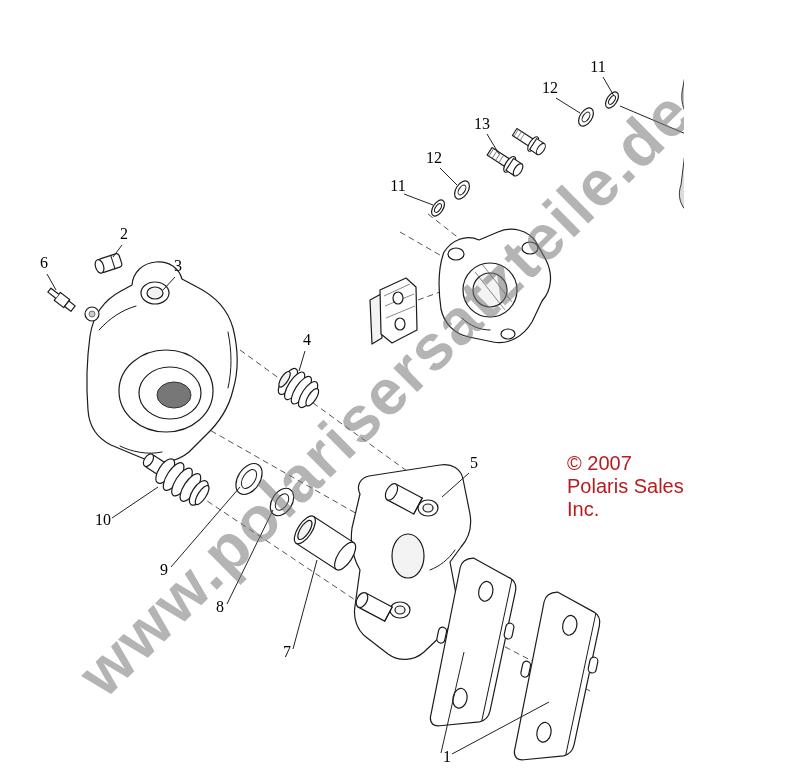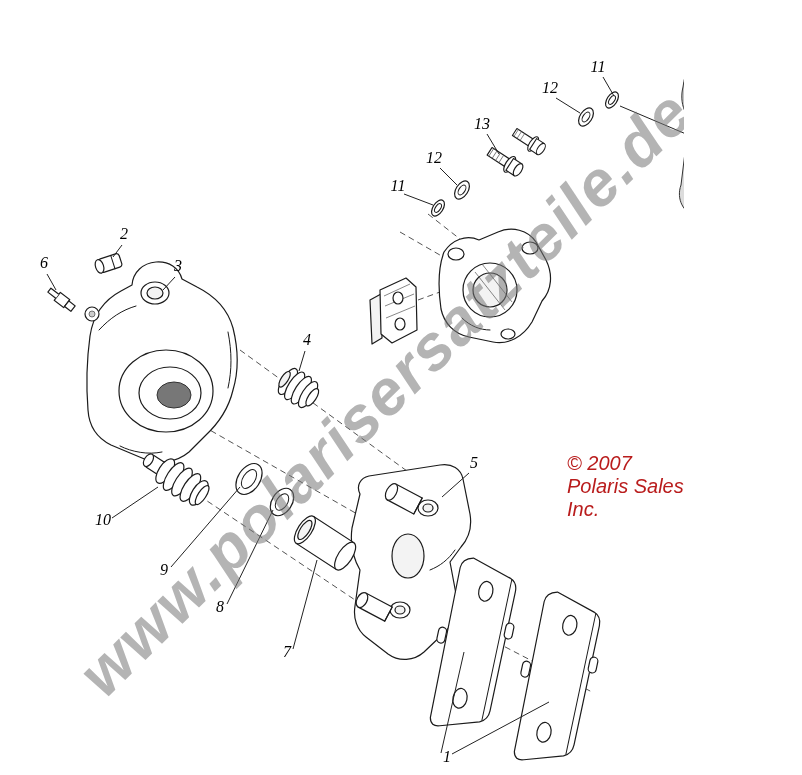--- a/index.html
+++ b/index.html
@@ -1,19 +1,18 @@
 <!DOCTYPE html>
 <html><head>
 <meta charset="utf-8">
 <style>
   html,body{margin:0;padding:0;background:#fff;}
   .stage{
     position:relative;width:684px;height:775px;background:#fff;overflow:hidden;
     font-family:"Liberation Sans", sans-serif;
-    font-style:italic;
   }
   svg{position:absolute;left:0;top:0;}
   
   .pt{stroke:#1b1b1b;stroke-width:1.2;fill:#fff;stroke-linejoin:round;}
   .ptg{stroke:#1b1b1b;stroke-width:1.2;fill:#f3f3f3;stroke-linejoin:round;}
   .ln{stroke:#1b1b1b;stroke-width:1;fill:none;stroke-linecap:round;stroke-linejoin:round;}
   .thin{stroke:#555;stroke-width:.7;fill:none;}
   .dash{stroke:#555;stroke-width:1;stroke-dasharray:6 4;fill:none;}
   .leader{stroke:#222;stroke-width:1;fill:none;}
   text.callout{font-family:"Liberation Serif", serif;font-size:16px;fill:#000;}

